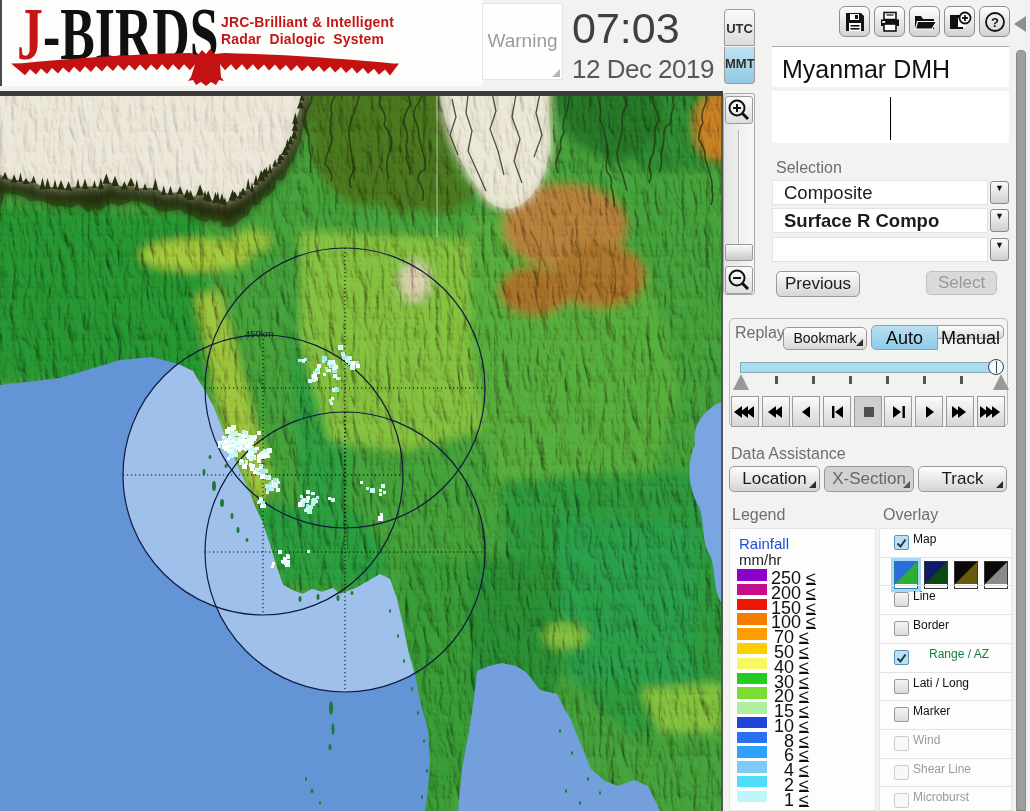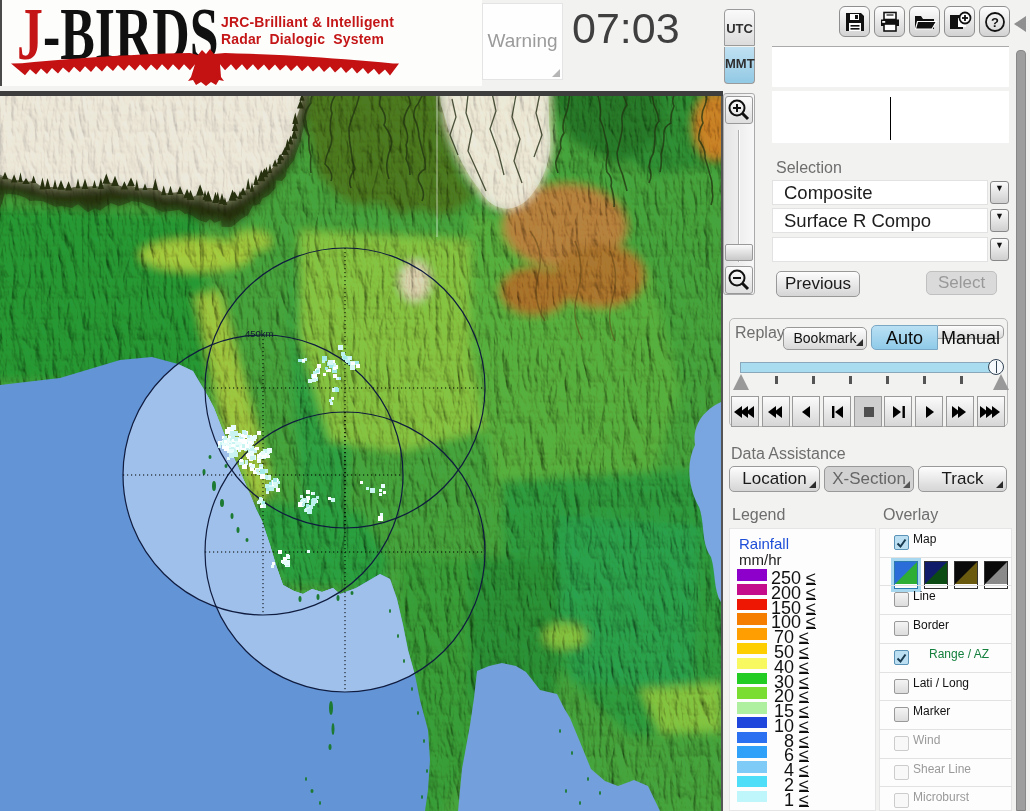--- a/index.html
+++ b/index.html
@@ -566,20 +566,21 @@
  <div id="logoblock">
   <div id="jbirds"><span class="j">J</span>-BIRDS</div>
   <div id="sub1">JRC-Brilliant &amp; Intelligent</div>
   <div id="sub2">Radar&nbsp; Dialogic&nbsp; System</div>
   <svg id="eagle" width="390" height="40" viewBox="0 0 390 40">
         <path fill="#c41112" d="M188.0,8.0 L192.0,3.0 L196.0,7.0 L200.0,2.0 L204.0,7.0 L215.0,6.1 L227.0,6.4 L239.0,6.7 L251.0,7.2 L263.0,7.7 L275.0,8.3 L287.0,9.0 L299.0,9.8 L311.0,10.6 L323.0,11.4 L335.0,12.3 L347.0,13.3 L359.0,14.3 L371.0,15.3 L383.0,16.4 L389.0,16.5 L380.0,28.4 L375.0,22.4 L369.0,27.7 L364.0,21.7 L358.0,27.1 L353.0,21.1 L347.0,26.5 L342.0,20.5 L336.0,26.0 L331.0,20.0 L325.0,25.5 L320.0,19.5 L314.0,25.0 L309.0,19.0 L303.0,24.6 L298.0,18.6 L292.0,24.2 L287.0,18.2 L281.0,23.9 L276.0,17.9 L270.0,23.6 L265.0,17.6 L259.0,23.4 L254.0,17.4 L248.0,23.3 L243.0,17.3 L237.0,23.2 L232.0,17.2 L226.0,23.2 L221.0,17.2 L215.0,23.3 L210.0,17.3 L211.0,30.0 L214.0,34.0 L209.0,33.0 L206.0,38.0 L201.0,35.0 L196.0,39.0 L191.0,35.0 L186.0,38.0 L183.0,33.0 L178.0,34.0 L181.0,30.0 L185.0,17.3 L180.0,23.3 L174.0,17.2 L169.0,23.2 L163.0,17.2 L158.0,23.2 L152.0,17.3 L147.0,23.3 L141.0,17.4 L136.0,23.4 L130.0,17.6 L125.0,23.6 L119.0,17.8 L114.0,23.8 L108.0,18.1 L103.0,24.1 L97.0,18.5 L92.0,24.5 L86.0,18.9 L81.0,24.9 L75.0,19.3 L70.0,25.3 L64.0,19.8 L59.0,25.8 L53.0,20.4 L48.0,26.4 L42.0,20.9 L37.0,26.9 L31.0,21.6 L26.0,27.6 L20.0,22.2 L15.0,28.2 L1.0,16.5 L12.0,16.2 L24.0,15.1 L36.0,14.0 L48.0,13.0 L60.0,12.1 L72.0,11.2 L84.0,10.3 L96.0,9.6 L108.0,8.8 L120.0,8.2 L132.0,7.6 L144.0,7.1 L156.0,6.6 L168.0,6.3 L180.0,6.1 Z"></path>
       </svg>
  </div>
  <div id="warnbox">Warning<div class="cornertri" style="border-bottom-color:#b5b5b5;"></div></div>
  <div id="bigtime">07:03</div>
+ <div id="bigdate">12 Dec 2019</div>
  <div id="utcbtn">UTC</div>
  <div id="mmtbtn">MMT</div>
  <div id="hdrline"></div>
 </div>
 
 <div id="panelbg"></div>
 <div id="rpanel">
 
 <div class="tbtn" style="left:839px;"><svg width="22" height="22" viewBox="0 0 22 22">
         <path d="M2,2 L17,2 L20,5 L20,20 L2,20 Z" fill="#111"></path>
@@ -607,28 +608,29 @@
         <line x1="14" y1="7" x2="20" y2="7" stroke="#111" stroke-width="1.8"></line>
         <line x1="17" y1="4" x2="17" y2="10" stroke="#111" stroke-width="1.8"></line>
       </svg></div>
 <div class="tbtn" style="left:979px;"><svg width="22" height="22" viewBox="0 0 22 22">
         <circle cx="11" cy="11" r="9" fill="none" stroke="#111" stroke-width="1.8"></circle>
         <text x="11" y="16" font-family="Liberation Sans" font-size="13" font-weight="bold" text-anchor="middle" fill="#111">?</text>
       </svg></div>
 <div id="collapsearrow"></div>
 
  <div id="dmhbox"></div>
+ <div id="dmhtext">Myanmar DMH</div>
  <div id="inputbox"></div>
  <div id="caret"></div>
  <div class="plabel" style="left:776px;top:159px;">Selection</div>
  <div class="dfield" style="top:180px;">
       <span class="dtext">Composite</span>
     </div>
  <div class="dbtn" style="top:181px;"><span class="darr">▼</span></div>
- <div class="dfield" style="top:208px;">
+ <div class="dfield" style="top:208px;font-weight:bold;">
       <span class="dtext">Surface R Compo</span>
     </div>
  <div class="dbtn" style="top:209px;"><span class="darr">▼</span></div>
  <div class="dfield" style="top:237px;"></div>
  <div class="dbtn" style="top:238px;"><span class="darr">▼</span></div>
  <div id="prevbtn">Previous</div>
  <div id="selbtn">Select</div>
  <div id="replaybox"></div>
  <div class="plabel" style="left:735px;top:324px;">Replay</div>
  <div id="bookmarkbtn">Bookmark<div style="position:absolute;right:3px;bottom:3px;width:0;height:0;border-left:7px solid transparent;border-bottom:7px solid #2c2c2c;"></div></div>

